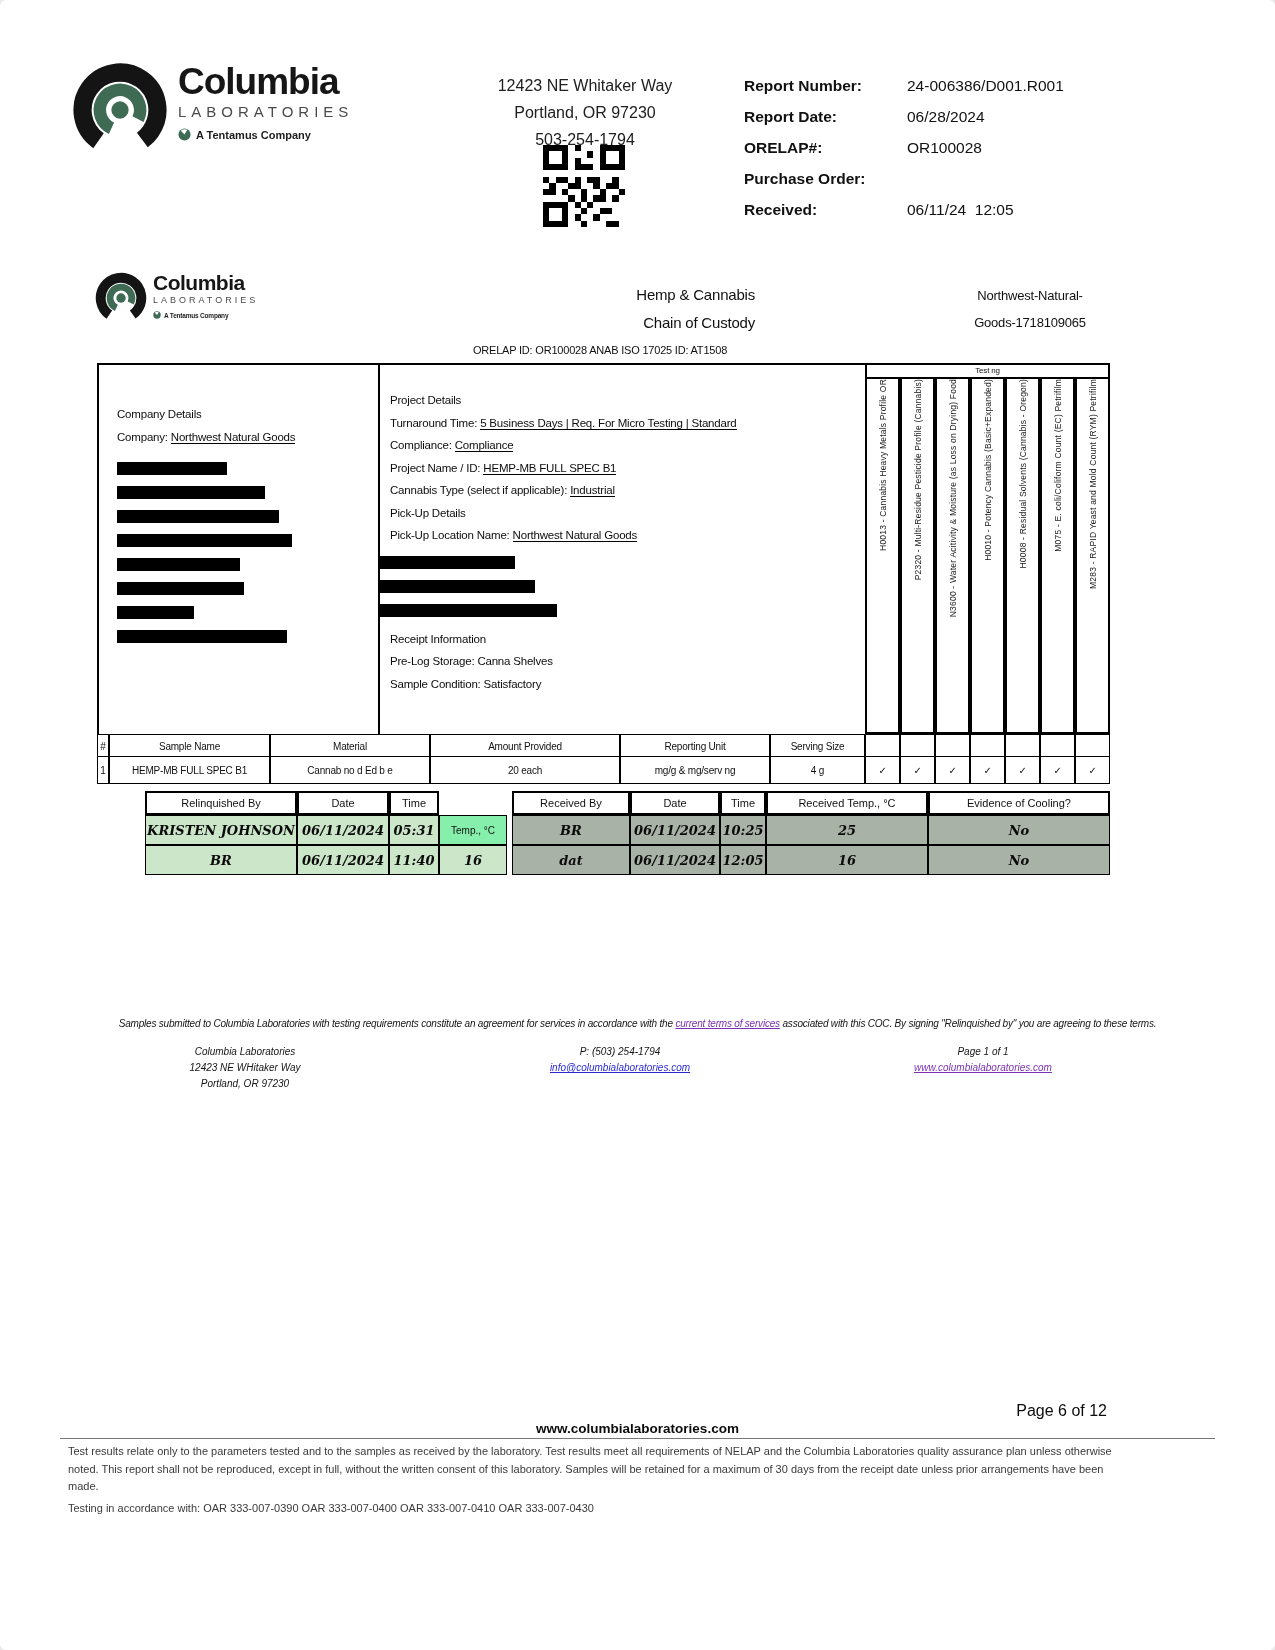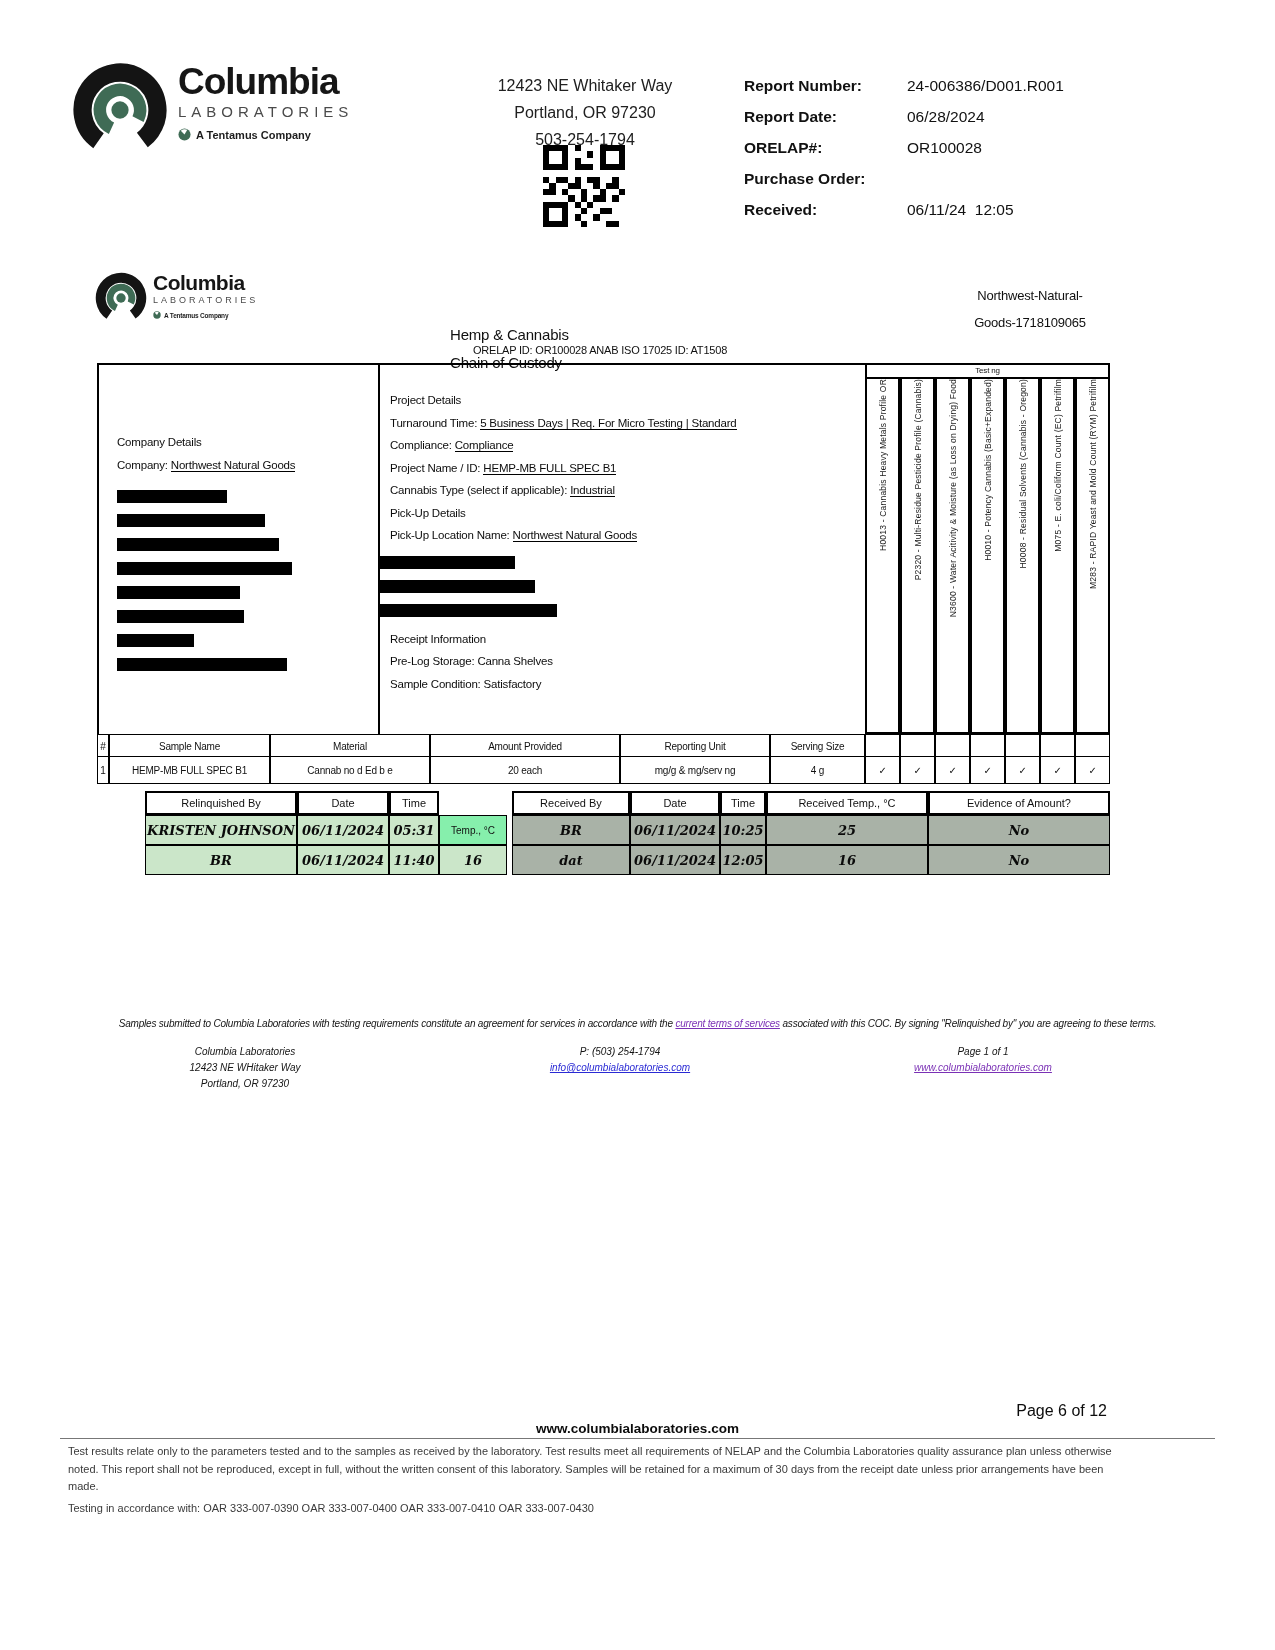--- a/index.html
+++ b/index.html
@@ -1,40 +1,41 @@
 <!DOCTYPE html>
 <html><head>
 <meta charset="utf-8">
 <style>
   * { margin:0; padding:0; box-sizing:border-box; }
   html,body { background:#e8e8e8; }
   .page {
     position:relative; width:1275px; height:1650px; margin:0 auto;
     background:#ffffff; font-family:"Liberation Sans", sans-serif; color:#111;
     overflow:hidden;
+    border-radius:6px;
   }
   .abs { position:absolute; }
 
   
   .logo-wrap { display:flex; align-items:flex-start; gap:10px; }
   .logo-text .brand { font-size:37px; font-weight:bold; letter-spacing:-1px; color:#161616; line-height:40px; }
   .logo-text .sub { font-size:15px; letter-spacing:5px; color:#4a4a4a; line-height:20px; }
   .logo-text .tagline { display:flex; align-items:center; gap:5px; margin-top:6px; font-size:11px; font-weight:bold; color:#1d1d1d; }
   .addr { width:250px; text-align:center; font-size:16px; line-height:27px; color:#202020; }
   .rpt-fields { font-size:15.5px; }
   .rpt-row { display:flex; line-height:31px; }
   .rpt-row .lbl { width:163px; font-weight:bold; }
   .rpt-row .val { white-space:pre; }
 
   
   .coc-font { letter-spacing:-0.2px; }
   .coc-logo-text .brand { font-size:21px; font-weight:bold; letter-spacing:-0.5px; color:#161616; line-height:22px; }
   .coc-logo-text .sub { font-size:9px; letter-spacing:3px; color:#4a4a4a; line-height:13px; }
   .coc-logo-text .tagline { display:flex; align-items:center; gap:3px; margin-top:4px; font-size:6.5px; font-weight:bold; color:#1d1d1d; }
-  .coc-title { text-align:left; font-size:15px; line-height:28px; color:#101010;margin-top:40px; }
+  .coc-title { text-align:right; font-size:15px; line-height:28px; color:#101010; }
   .coc-ref { text-align:center; font-size:13px; line-height:27px; color:#101010; }
   .orelap { text-align:center; font-size:11px; color:#101010; }
 
   .box { border:2px solid #000; }
   .boxlabel { font-size:11.5px; line-height:22.5px; color:#0d0d0d; }
   .uval { border-bottom:1px solid #000; }
   .redbar { background:#000; height:13px; margin-bottom:11px; }
 
   .test-head { border:2px solid #000; font-size:8px; text-align:center; line-height:12px; }
   .test-col { border:2px solid #000; display:flex; justify-content:center; }
@@ -190,21 +191,21 @@
 
   <div class="abs coc-ref coc-font" style="left:945px; top:282px; width:170px;">
     <div>Northwest-Natural-</div>
     <div>Goods-1718109065</div>
   </div>
 
   <div class="abs orelap coc-font" style="left:390px; top:344px; width:420px;">ORELAP ID: OR100028 ANAB ISO 17025 ID: AT1508</div>
 
   <div class="abs coc-font" style="left:97px; top:363px; width:1013px; height:421px;">
 
-    <div class="abs box" style="left:0; top:0; width:283px; height:373px; padding:66px 10px 0 18px;">
+    <div class="abs box" style="left:0; top:0; width:283px; height:373px; padding:38px 10px 0 18px;">
       <div class="boxlabel">Company Details</div>
       <div class="boxlabel" style="margin-bottom:14px;">
         <span>Company: </span><span class="uval">Northwest Natural Goods</span>
       </div>
       <div class="redbar" style="width: 110px;"></div>
       <div class="redbar" style="width: 148px;"></div>
       <div class="redbar" style="width: 162px;"></div>
       <div class="redbar" style="width: 175px;"></div>
       <div class="redbar" style="width: 123px;"></div>
       <div class="redbar" style="width: 127px;"></div>
@@ -310,21 +311,21 @@
     <div class="d green-bg hand">06/11/2024</div>
     <div class="d green-bg hand">11:40</div>
     <div class="d green-bg hand">16</div>
   </div>
 
   <div class="abs cust" style="left:512px; top:791px; grid-template-columns:118px 90px 46px 162px 182px; grid-template-rows:24px 30px 30px;">
     <div class="h">Received By</div>
     <div class="h">Date</div>
     <div class="h">Time</div>
     <div class="h">Received Temp., °C</div>
-    <div class="h">Evidence of Amount?</div>
+    <div class="h">Evidence of Cooling?</div>
 
     <div class="d gray-bg hand">BR</div>
     <div class="d gray-bg hand">06/11/2024</div>
     <div class="d gray-bg hand">10:25</div>
     <div class="d gray-bg hand">25</div>
     <div class="d gray-bg hand">No</div>
 
     <div class="d gray-bg hand">dat</div>
     <div class="d gray-bg hand">06/11/2024</div>
     <div class="d gray-bg hand">12:05</div>

